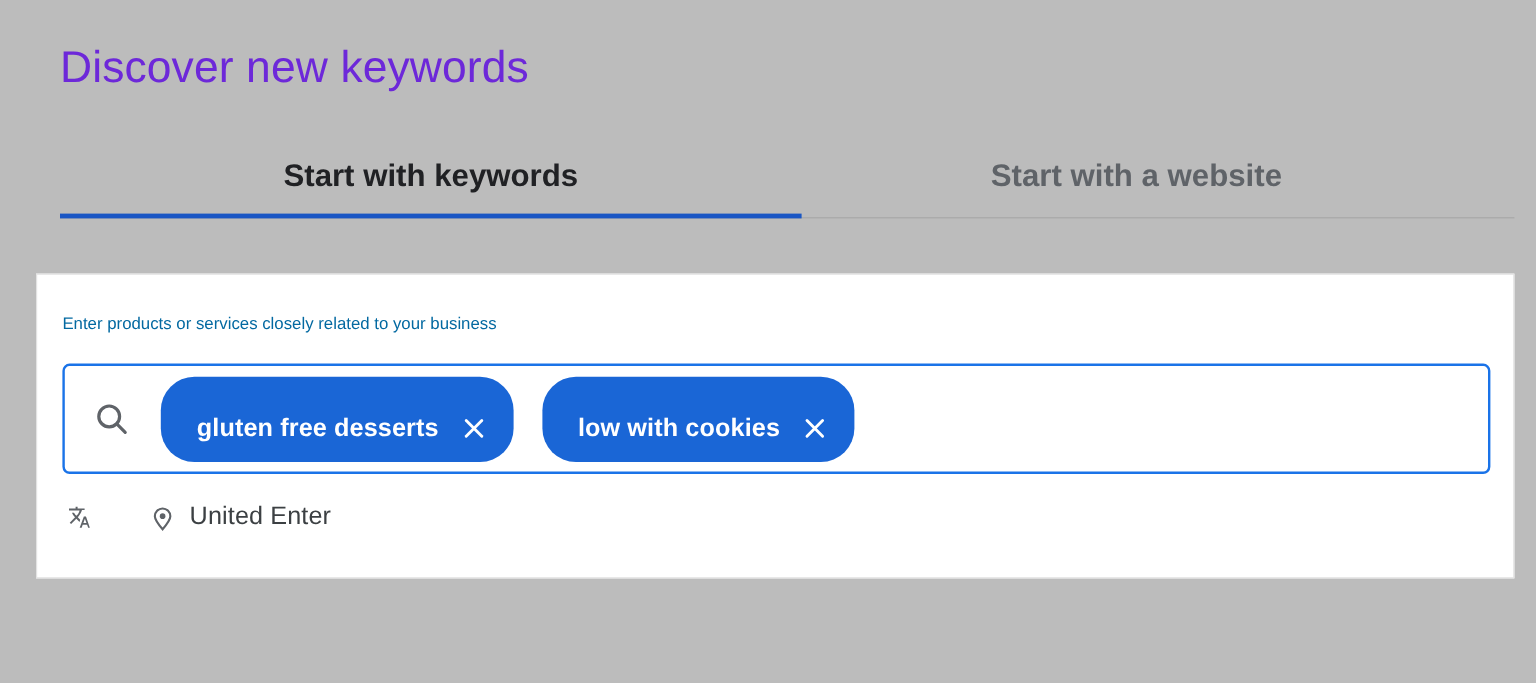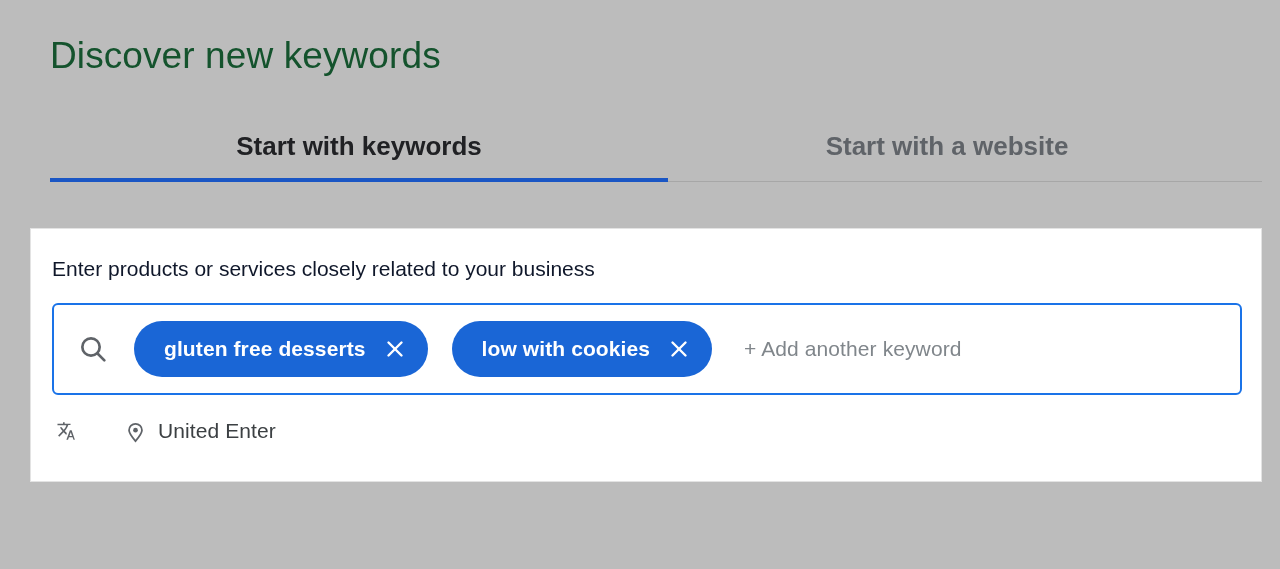--- a/index.html
+++ b/index.html
@@ -15,21 +15,21 @@
     position: relative;
   }
 
   
   .page-title {
     position: absolute;
     left: 50px;
     top: 33px;
     font-size: 37px;
     line-height: 46px;
-    color: #14532d;
+    color: #6d28d9;
     font-weight: 400;
     letter-spacing: 0.1px;
     white-space: nowrap;
   }
 
   
   .tabbar {
     position: absolute;
     left: 50px;
     top: 112px;
@@ -92,23 +92,23 @@
     left: 0;
     top: 0;
     right: 0;
     bottom: 0;
   }
 
   .card-label {
     position: absolute;
     left: 21px;
     top: 27px;
-    font-size: 21px;
+    font-size: 14px;
     line-height: 26px;
-    color: #0f172a;
+    color: #0369a1;
     font-weight: 400;
     white-space: nowrap;
   }
 
   
   .kw-field {
     position: absolute;
     left: 21px;
     top: 74px;
     width: 1190px;
@@ -139,21 +139,21 @@
     flex: 1 1 auto;
     min-width: 0;
     height: 100%;
   }
   .chip {
     display: inline-flex;
     align-items: center;
     height: 56px;
     background: #1a66d6;
     border-radius: 28px;
-    padding: 0 20px 0 30px;
+    padding: 15px 20px 0 30px;
     margin-right: 24px;
     color: #ffffff;
     font-size: 21px;
     font-weight: 700;
     letter-spacing: 0.1px;
     white-space: nowrap;
     cursor: default;
     user-select: none;
   }
   .chip-label { margin-right: 16px; }
@@ -259,21 +259,20 @@
         <span class="chip">
           <span class="chip-label">low with cookies</span>
           <span class="chip-close">
             <svg width="24" height="24" viewBox="0 0 24 24" fill="none" stroke="#ffffff" stroke-width="2.4" stroke-linecap="round">
               <line x1="5.5" y1="5.5" x2="18.5" y2="18.5"></line>
               <line x1="18.5" y1="5.5" x2="5.5" y2="18.5"></line>
             </svg>
           </span>
         </span>
 
-        <span class="kw-placeholder">+ Add another keyword</span>
       </div>
     </div>
 
     <div class="meta-row">
 
       <div class="meta-item">
         <span class="meta-icon">
           <svg width="25" height="25" viewBox="0 0 24 24" fill="#5f6368">
             <path d="M11.2 3.1h-1.6v1.5H4.3v1.5h8.5c-.45 1.6-1.35 3.1-2.55 4.3-.75-.75-1.4-1.6-1.9-2.5H6.65c.6 1.3 1.45 2.55 2.5 3.65L4.9 15.9l1.1 1.1 4.2-4.2 2.55 2.6.55-1.85-1.95-1.95.05-.05c1.55-1.7 2.65-3.65 3.3-5.7h2.1V4.6h-5.6V3.1z"></path>
             <path d="M17.9 10.9h-1.7l-3.35 9h1.6l.83-2.3h3.53l.84 2.3H21l-3.1-9zm-2.08 5.3 1.22-3.37 1.23 3.37h-2.45z"></path>

